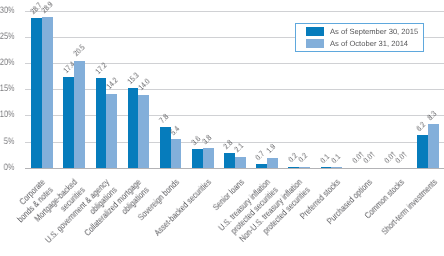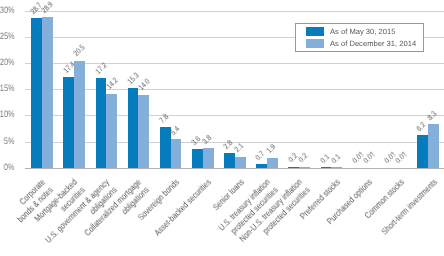--- a/index.html
+++ b/index.html
@@ -154,20 +154,20 @@
       <div class="xlabel" style="left: 149.35px; top: 176.7px;">
         <div>Common stocks</div>
       </div>
       <div class="xlabel" style="left: 181.5px; top: 176.7px;">
         <div>Short-term investments</div>
       </div>
     </div>
   <div id="legend">
     <div class="legend-row">
       <span class="legend-swatch" style="background: rgb(6, 124, 188);"></span>
-      <span class="legend-text">As of May 30, 2015</span>
+      <span class="legend-text">As of September 30, 2015</span>
     </div>
     <div class="legend-row">
       <span class="legend-swatch" style="background: rgb(131, 175, 218);"></span>
-      <span class="legend-text">As of December 31, 2014</span>
+      <span class="legend-text">As of October 31, 2014</span>
     </div>
   </div>
 </div>
 
 </body></html>

